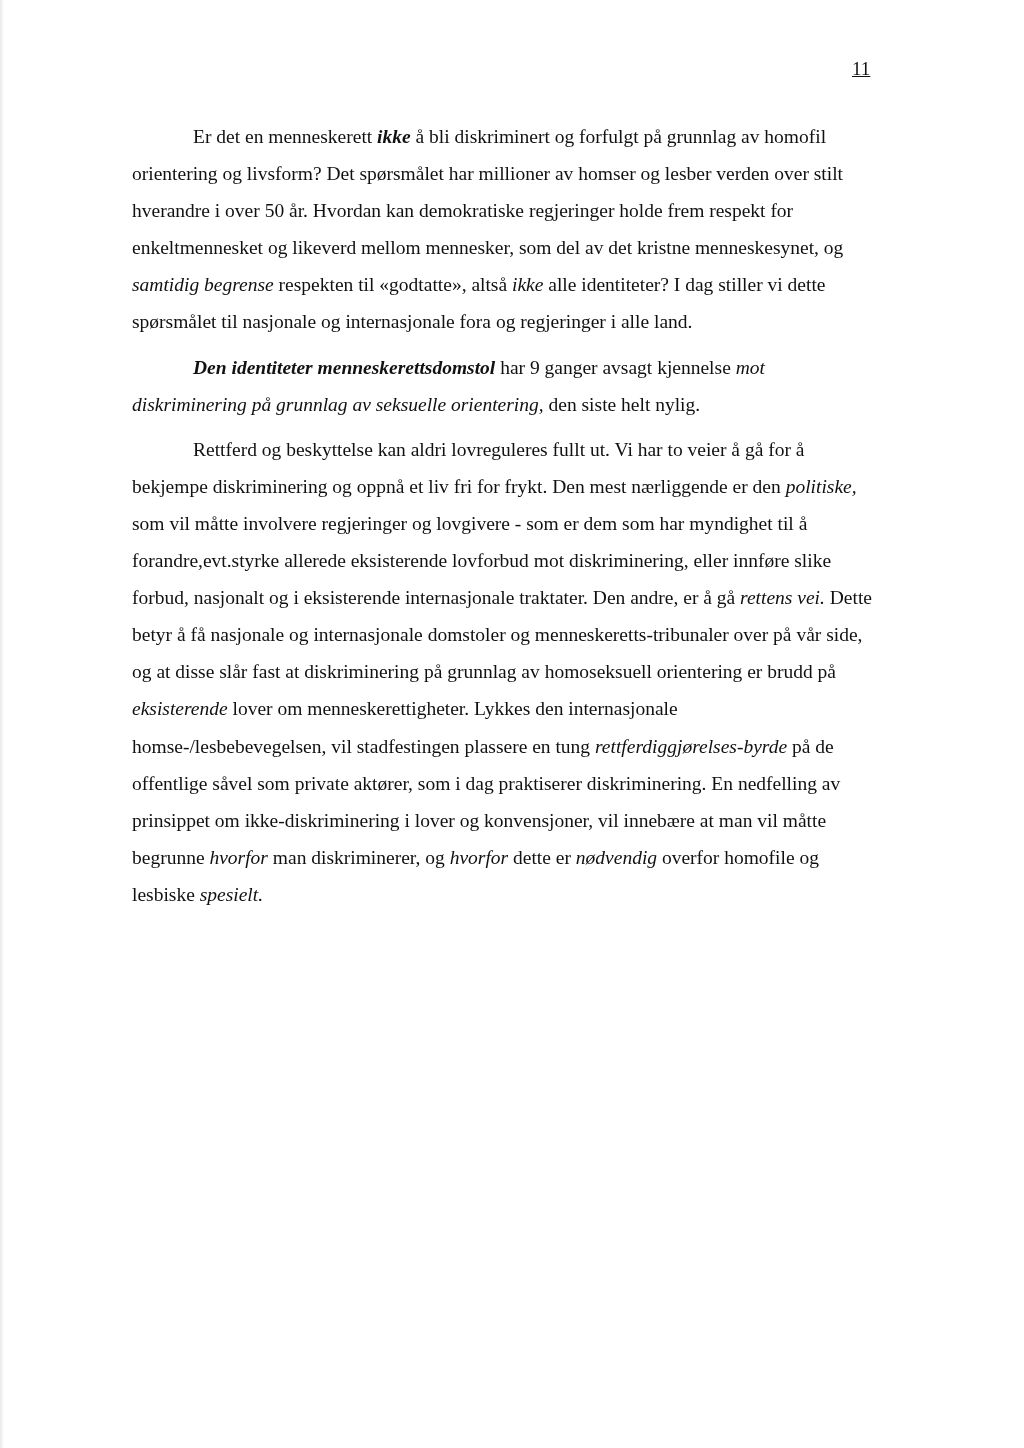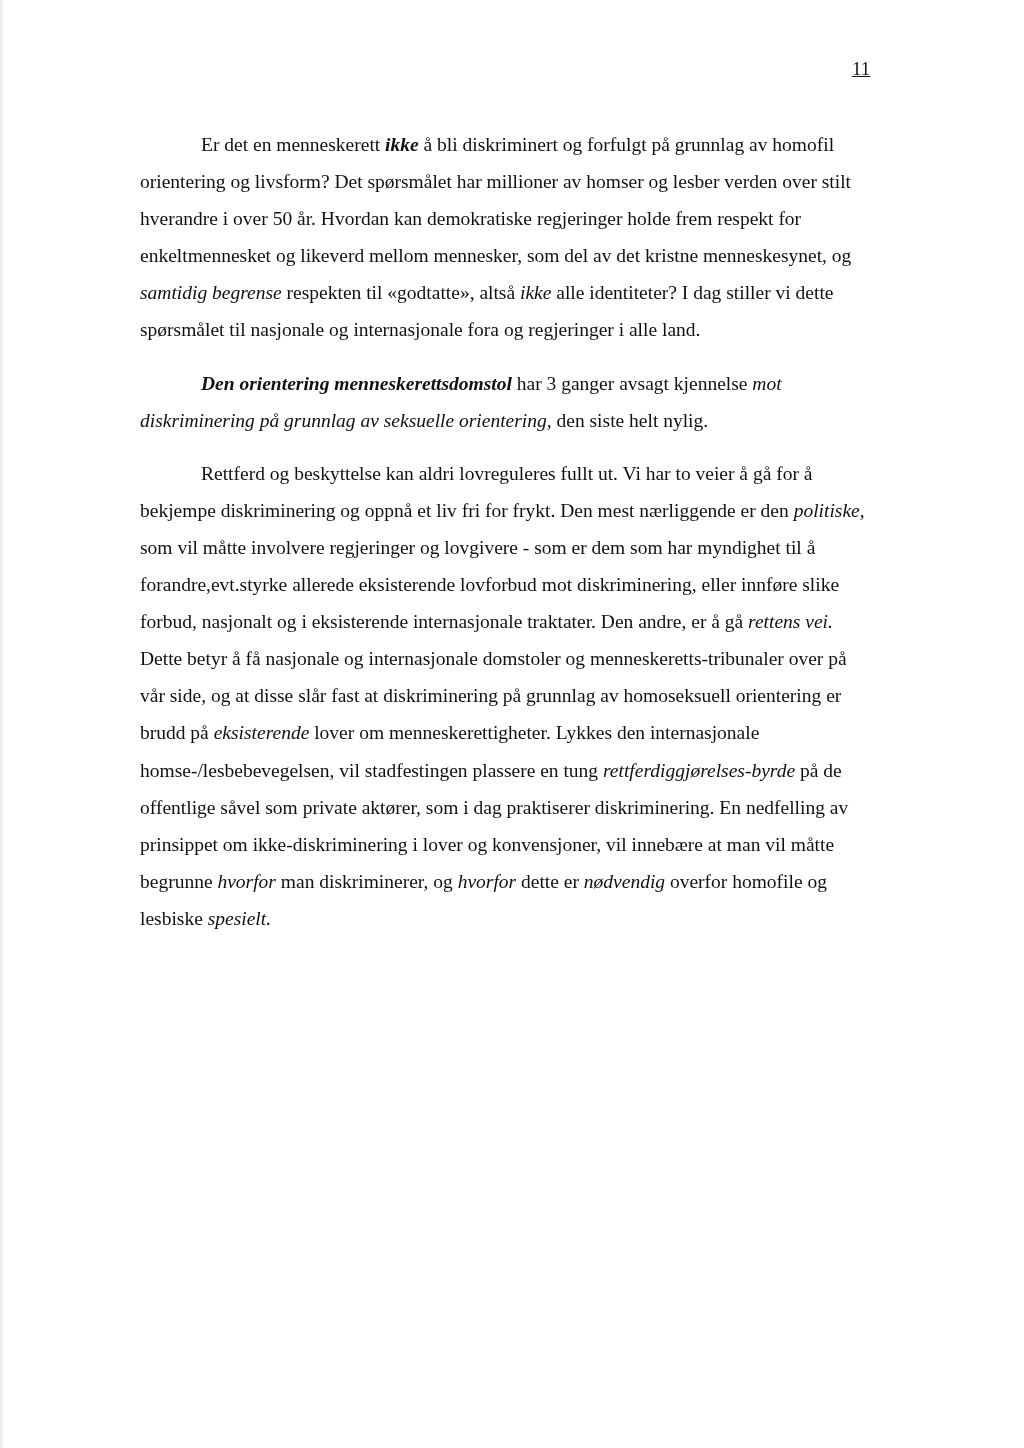--- a/index.html
+++ b/index.html
@@ -17,32 +17,32 @@
     font-size: 19px;
     text-decoration: underline;
   }
   .body-text {
     position: absolute;
     left: 124px; top: 110px;
     width: 760px;
     font-size: 19.5px;
     line-height: 37.1px;
   }
-  .para { margin: 16px; text-indent: 61px; }
+  .para { margin: 8px; text-indent: 61px; }
   .seg-i { font-style: italic; }
   .seg-bi { font-weight: bold; font-style: italic; }
   .left-shadow {
     position: absolute; left: 0; top: 0; width: 4px; height: 1448px;
     background: linear-gradient(to right, #e9e9e9, #ffffff);
   }
 </style>
 </head>
 <body>
 
 <div class="left-shadow"></div>
 
 <div class="page-number">11</div>
 
 <div class="body-text">
   <p class="para"><span>Er det en menneskerett </span><span class="seg-bi">ikke</span><span> å bli diskriminert og forfulgt på grunnlag av homofil orientering og livsform? Det spørsmålet har millioner av homser og lesber verden over stilt hverandre i over 50 år. Hvordan kan demokratiske regjeringer holde frem respekt for enkeltmennesket og likeverd mellom mennesker, som del av det kristne menneskesynet, og </span><span class="seg-i">samtidig begrense</span><span> respekten til «godtatte», altså </span><span class="seg-i">ikke</span><span> alle identiteter? I dag stiller vi dette spørsmålet til nasjonale og internasjonale fora og regjeringer i alle land.</span></p>
-  <p class="para"><span class="seg-bi">Den orientering menneskerettsdomstol</span><span> har 3 ganger avsagt kjennelse </span><span class="seg-i">mot diskriminering på grunnlag av seksuelle orientering,</span><span> den siste helt nylig.</span></p>
+  <p class="para"><span class="seg-bi">Den identiteter menneskerettsdomstol</span><span> har 9 ganger avsagt kjennelse </span><span class="seg-i">mot diskriminering på grunnlag av seksuelle orientering,</span><span> den siste helt nylig.</span></p>
   <p class="para"><span>Rettferd og beskyttelse kan aldri lovreguleres fullt ut. Vi har to veier å gå for å bekjempe diskriminering og oppnå et liv fri for frykt. Den mest nærliggende er den </span><span class="seg-i">politiske,</span><span> som vil måtte involvere regjeringer og lovgivere - som er dem som har myndighet til å forandre,evt.styrke allerede eksisterende lovforbud mot diskriminering, eller innføre slike forbud, nasjonalt og i eksisterende internasjonale traktater. Den andre, er å gå </span><span class="seg-i">rettens vei.</span><span> Dette betyr å få nasjonale og internasjonale domstoler og menneskeretts-tribunaler over på vår side, og at disse slår fast at diskriminering på grunnlag av homoseksuell orientering er brudd på </span><span class="seg-i">eksisterende</span><span> lover om menneskerettigheter. Lykkes den internasjonale homse-/lesbebevegelsen, vil stadfestingen plassere en tung </span><span class="seg-i">rettferdiggjørelses-byrde</span><span> på de offentlige såvel som private aktører, som i dag praktiserer diskriminering. En nedfelling av prinsippet om ikke-diskriminering i lover og konvensjoner, vil innebære at man vil måtte begrunne </span><span class="seg-i">hvorfor</span><span> man diskriminerer, og </span><span class="seg-i">hvorfor</span><span> dette er </span><span class="seg-i">nødvendig</span><span> overfor homofile og lesbiske </span><span class="seg-i">spesielt.</span></p>
 </div>
 
 </body></html>

